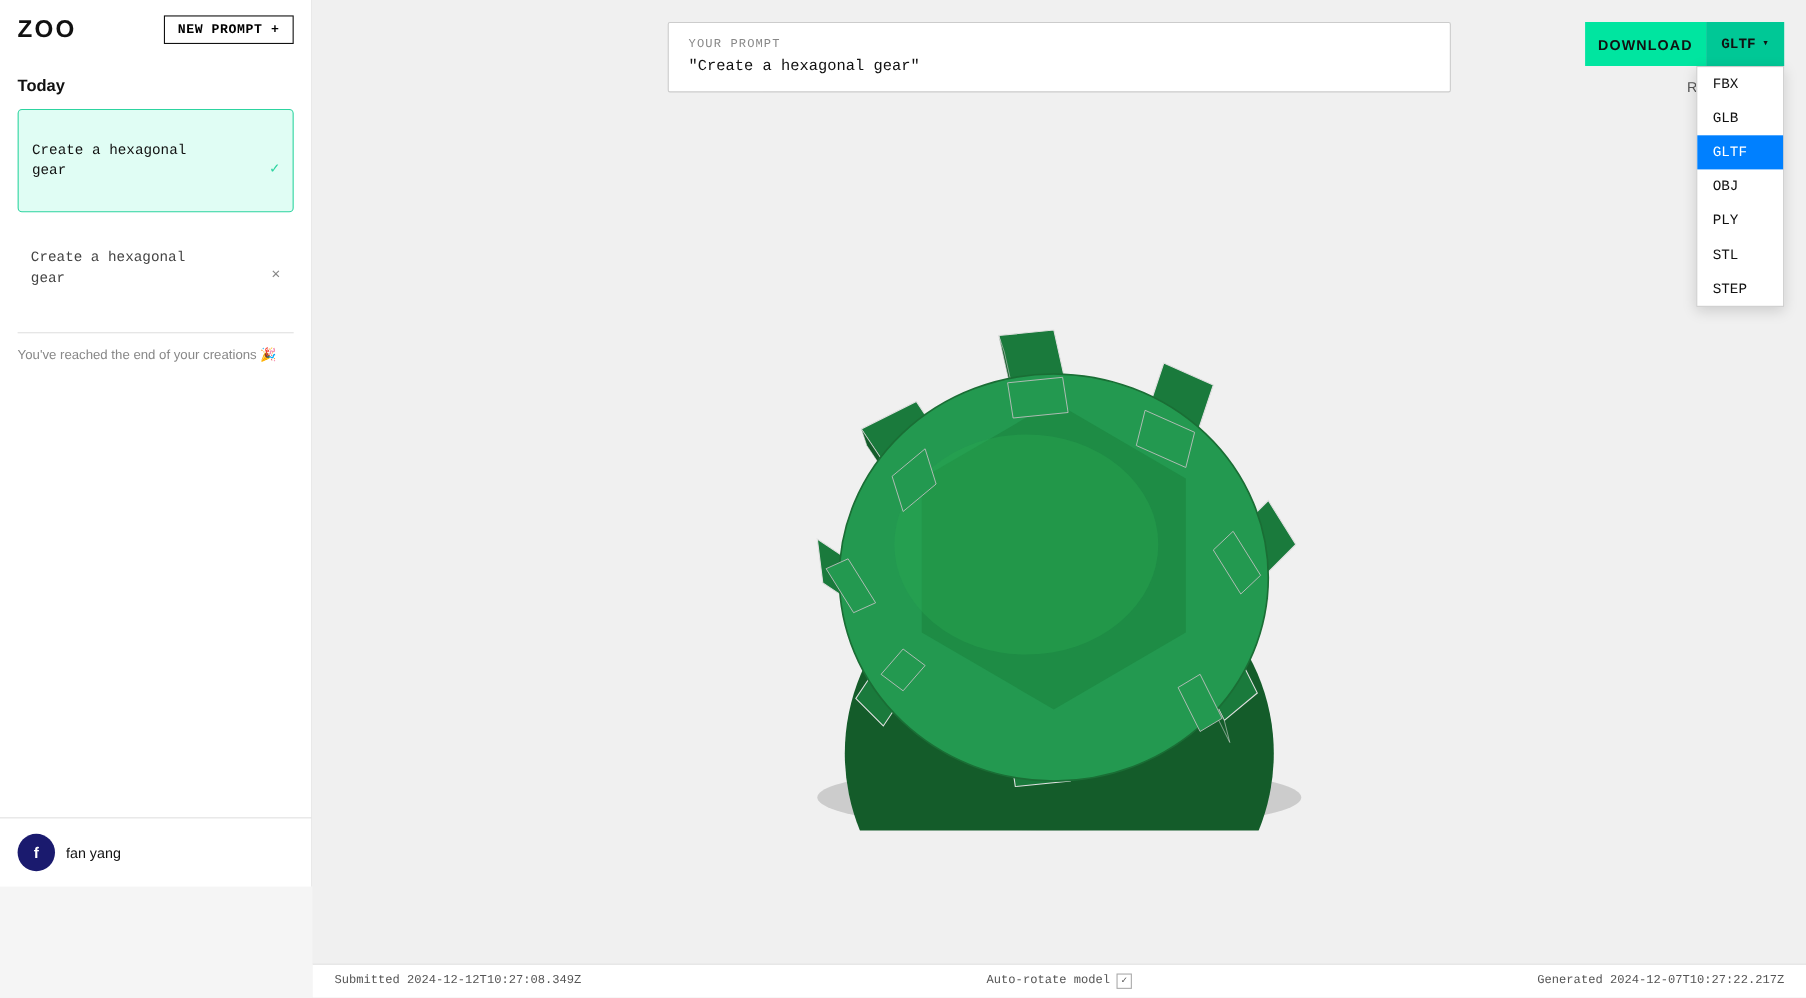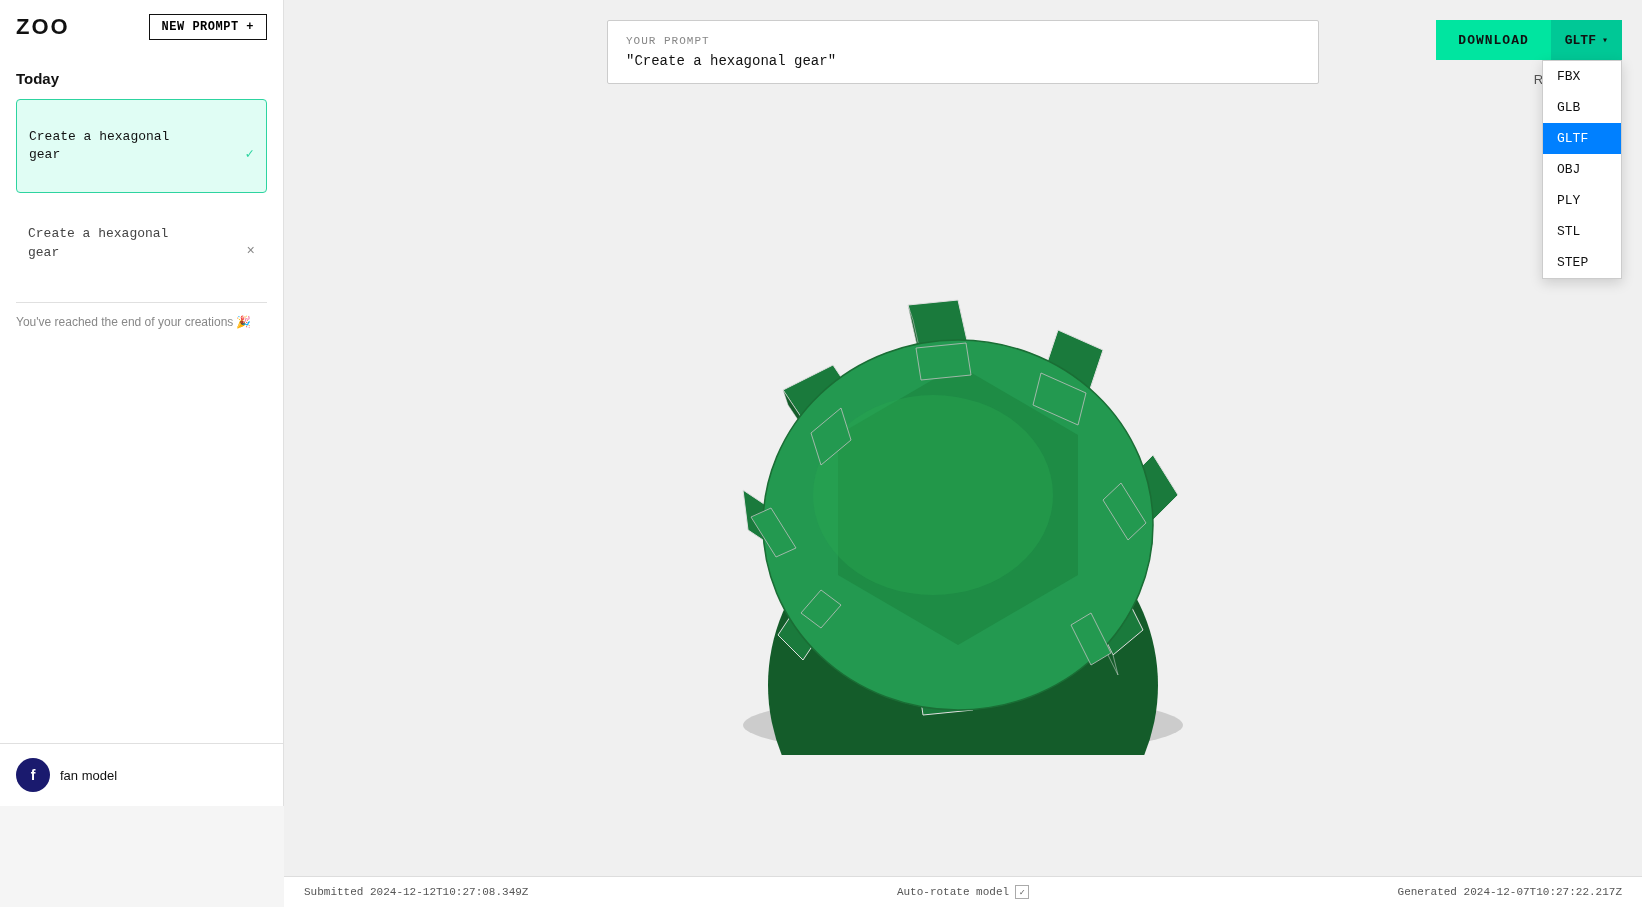--- a/index.html
+++ b/index.html
@@ -154,27 +154,27 @@
       right: 20px;
       display: flex;
       align-items: center;
       gap: 0;
       z-index: 100;
     }
 
     .download-btn {
       background: #00e5a0;
       border: none;
-      padding: 10px 22px;
+      padding: 10px 12px;
       font-size: 13px;
       font-weight: 700;
       letter-spacing: 1px;
       cursor: pointer;
       color: #111;
-      font-family: Liberation Mono, monospace;
+      font-family: Liberation Sans, sans-serif;
       height: 40px;
     }
 
     .format-select-wrapper {
       position: relative;
     }
 
     .format-select-btn {
       background: #00c896;
       border: none;
@@ -286,21 +286,21 @@
         <span class="sidebar-item-x">×</span>
       </div>
 
       <hr class="sidebar-divider">
 
       <div class="sidebar-end-text">You've reached the end of your creations 🎉</div>
     </div>
 
     <div class="sidebar-footer">
       <div class="avatar">f</div>
-      <span class="username">fan model</span>
+      <span class="username">fan yang</span>
     </div>
   </div>
 
   <div class="main-area">
 
     <div class="prompt-bar">
       <div class="prompt-label">YOUR PROMPT</div>
       <div class="prompt-text">"Create a hexagonal gear"</div>
     </div>
 

